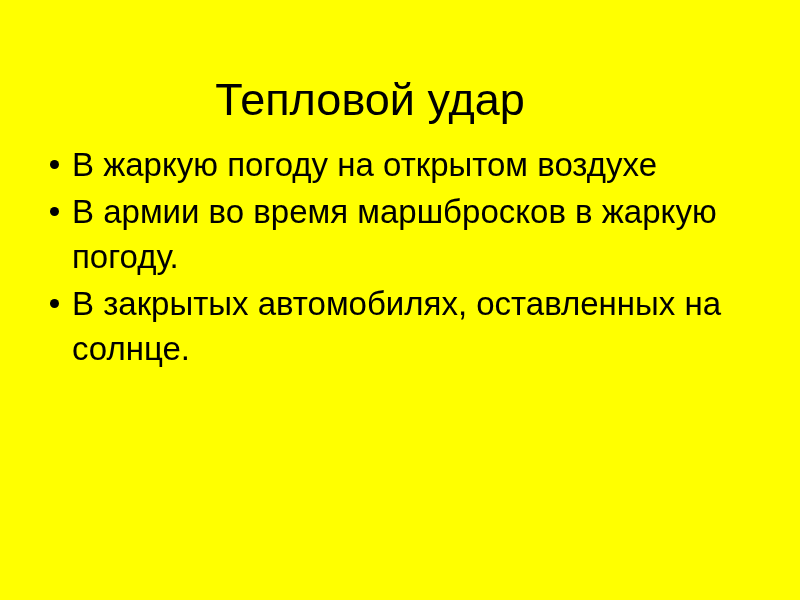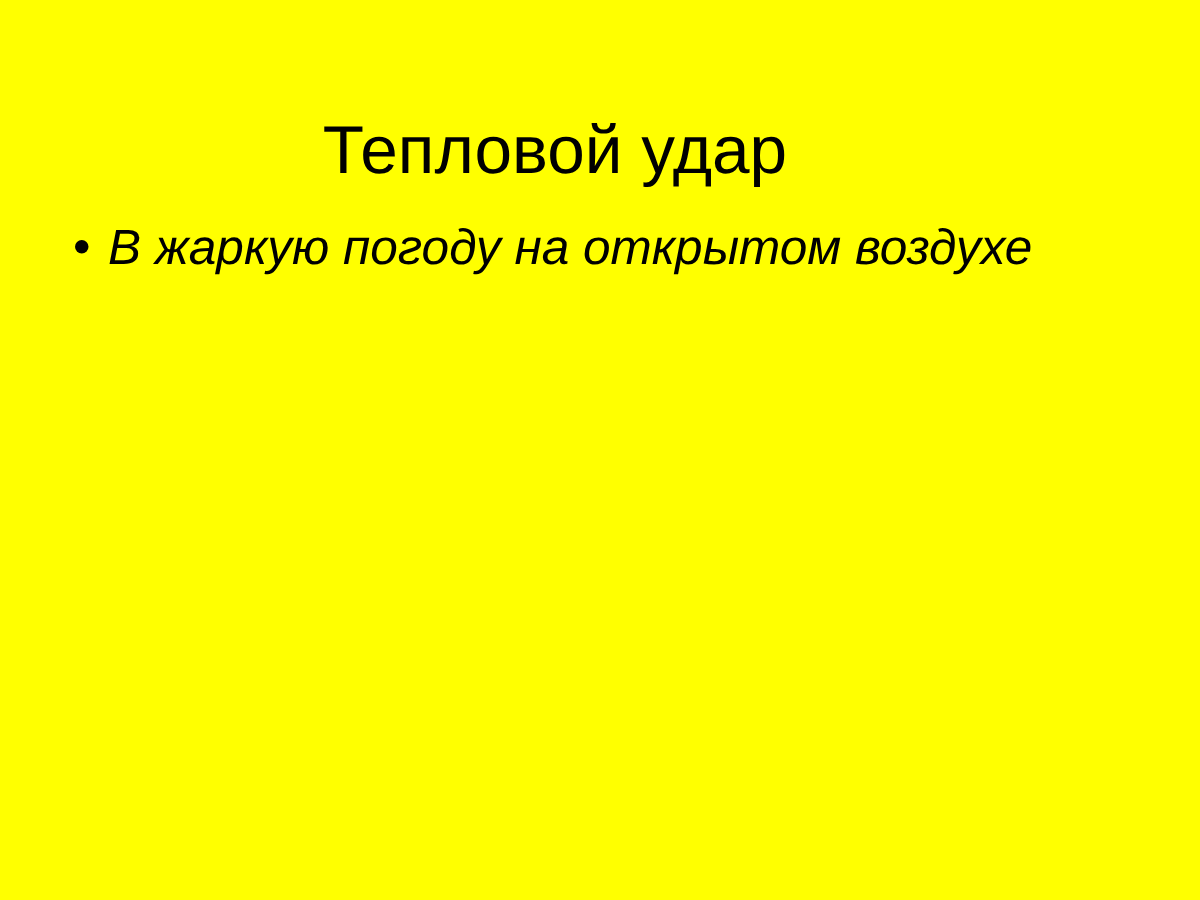--- a/index.html
+++ b/index.html
@@ -48,21 +48,20 @@
 
   .bullet-item {
     position: relative;
     padding-left: 26px;
     margin: 0 0 2px 0;
     font-size: 33px;
     font-weight: 400;
     line-height: 45px;
     color: #000000;
     text-align: left;
-    font-style: italic;
   }
 
   .bullet-marker {
     position: absolute;
     left: 4px;
     top: 18px;
     width: 9px;
     height: 9px;
     border-radius: 50%;
     background: #000000;
@@ -80,16 +79,24 @@
   <h1 id="slide-title">Тепловой удар</h1>
 
   <ul id="bullet-list">
 
     <li class="bullet-item">
       <span class="bullet-marker"></span>
       <span class="bullet-text">В жаркую погоду на открытом воздухе</span>
     </li>
 
 
+    <li class="bullet-item">
+      <span class="bullet-marker"></span>
+      <span class="bullet-text">В армии во время маршбросков в жаркую погоду.</span>
+    </li>
 
+    <li class="bullet-item">
+      <span class="bullet-marker"></span>
+      <span class="bullet-text">В закрытых автомобилях, оставленных на солнце.</span>
+    </li>
 
   </ul>
 </div>
 
 </body></html>

